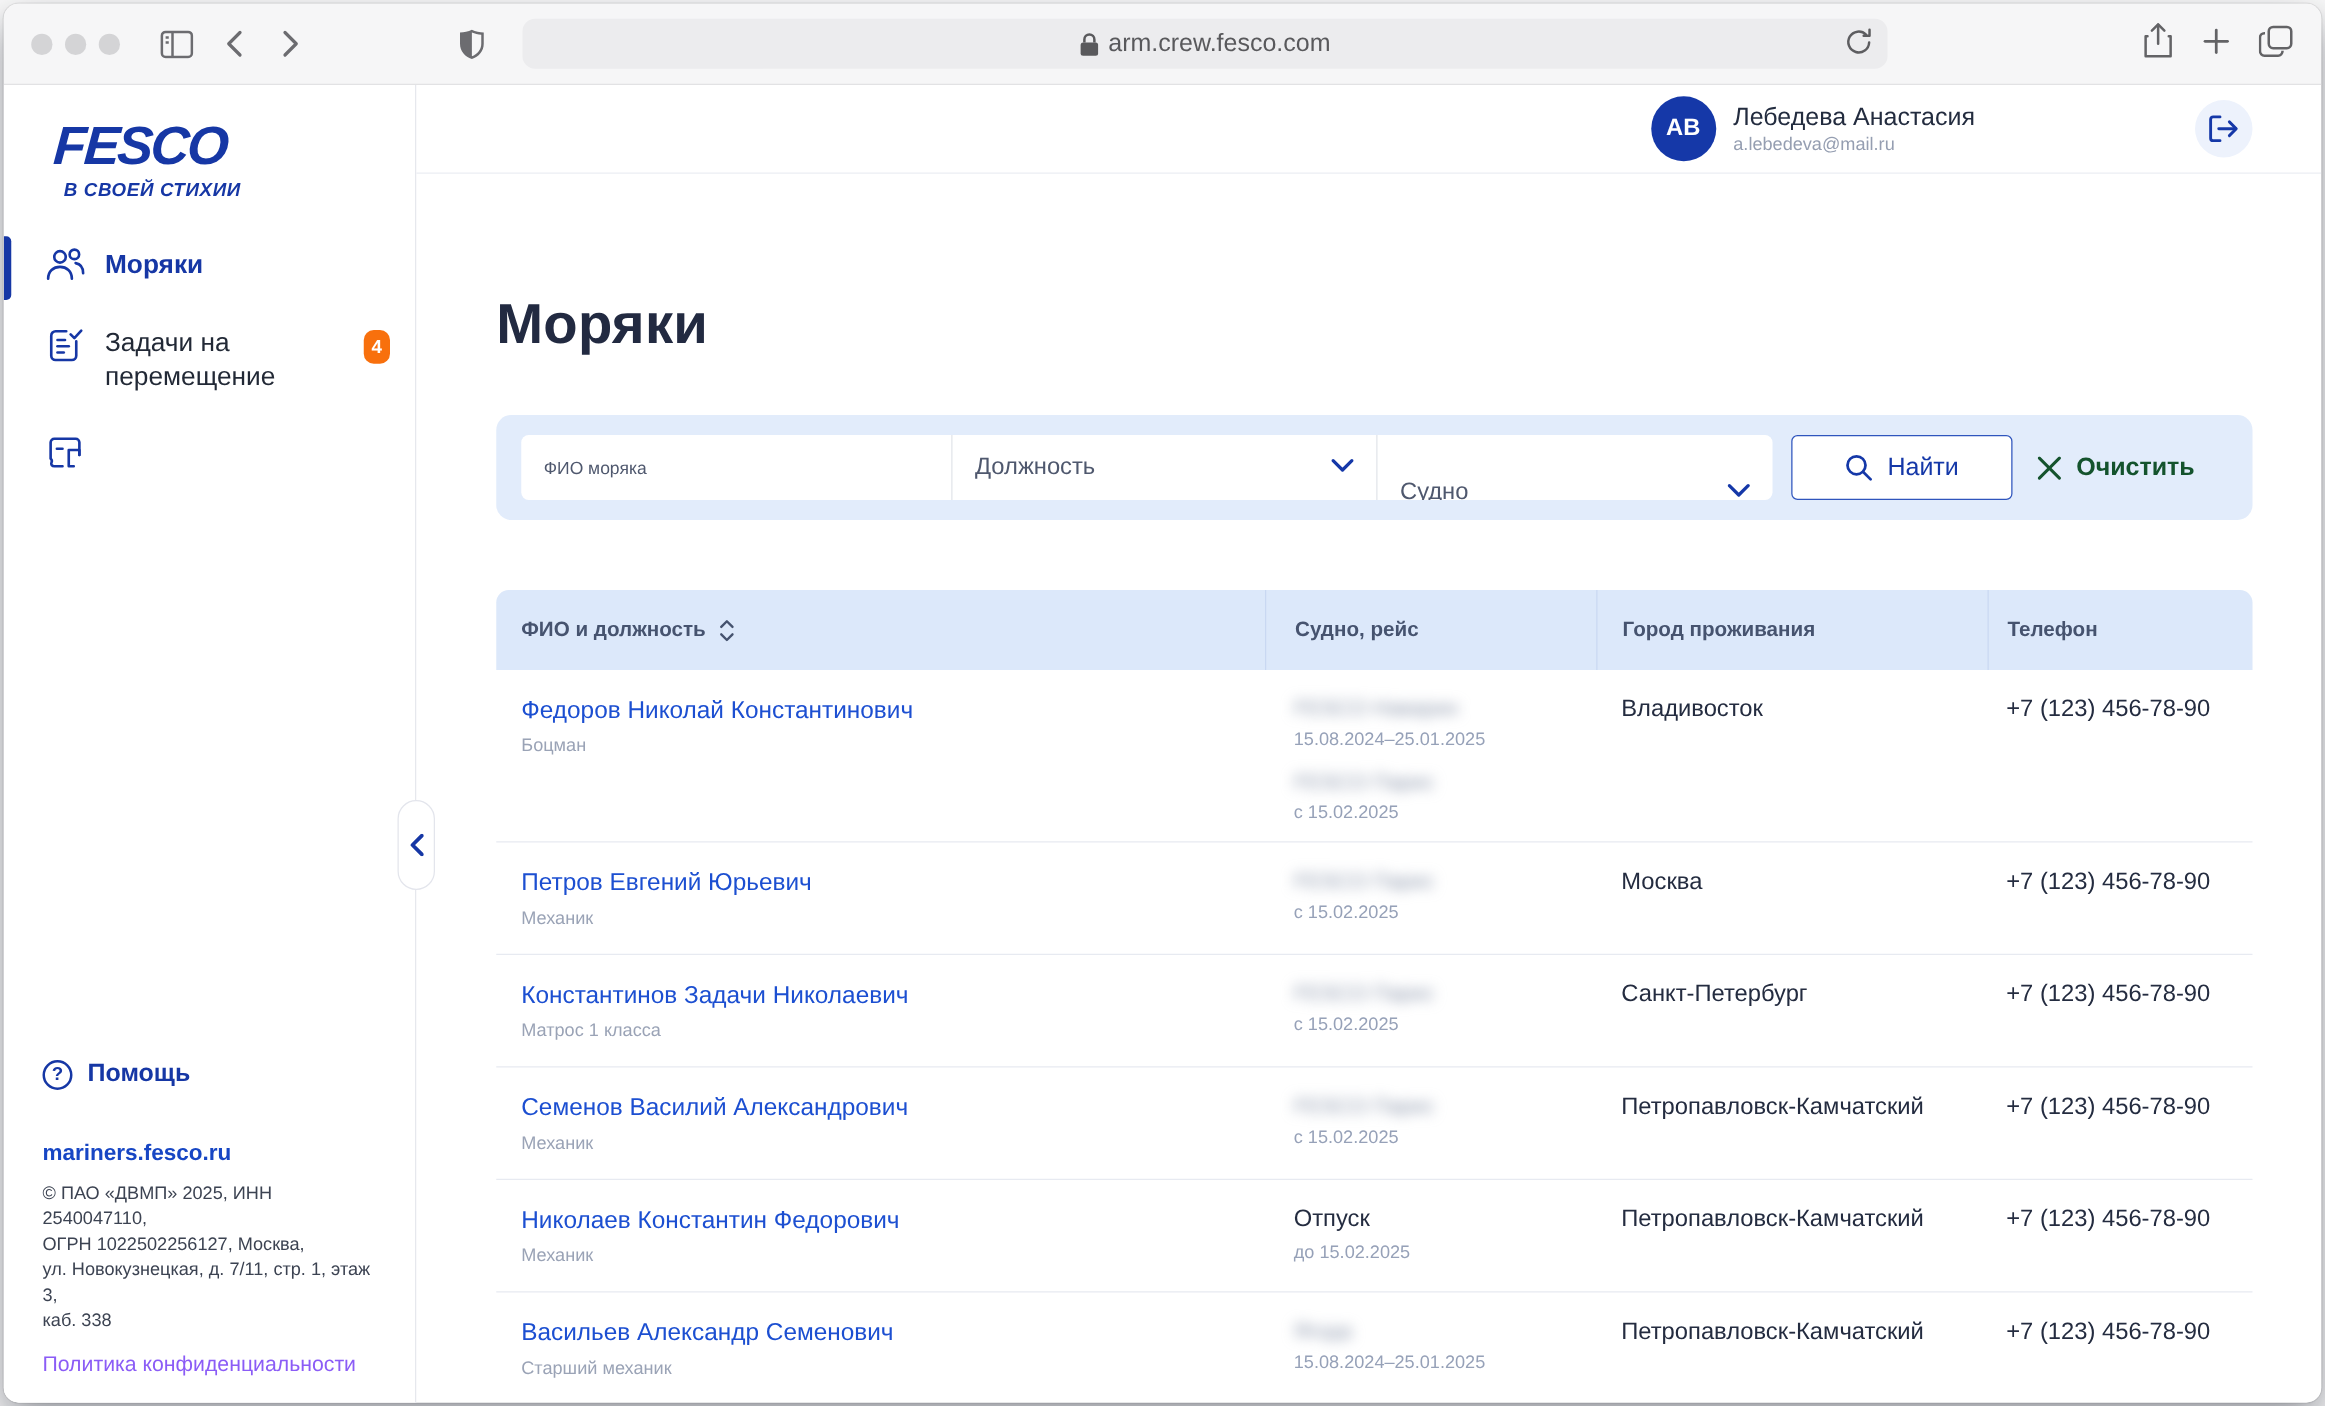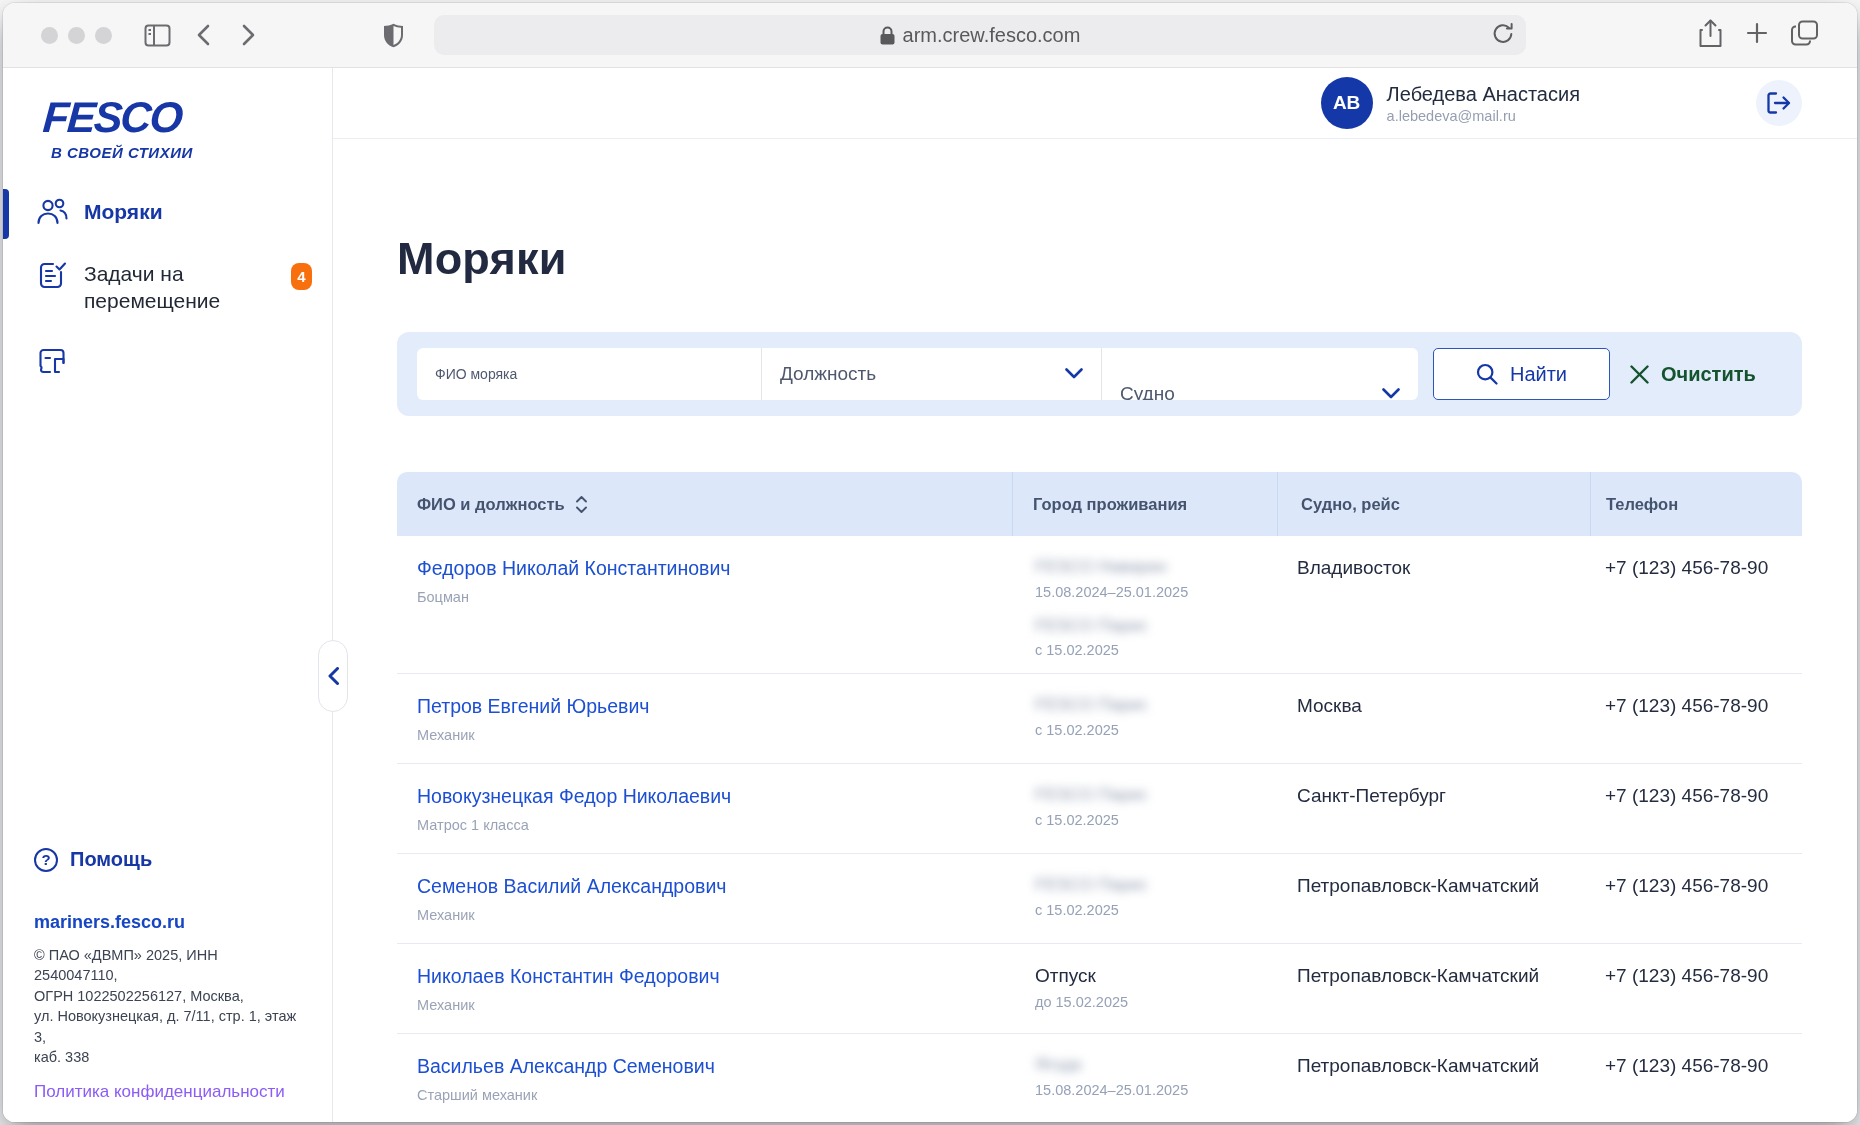--- a/index.html
+++ b/index.html
@@ -5,21 +5,21 @@
   * { margin:0; padding:0; box-sizing:border-box; }
   html,body { width:1860px; height:1125px; overflow:hidden; background:#fbfbfb;
               font-family:"Liberation Sans","DejaVu Sans",sans-serif; }
 
   
   .window { position:absolute; inset:3px; border-radius:12px; overflow:hidden; background:#fff;
             box-shadow:0 0 0 1px rgba(0,0,0,.07), 0 14px 34px rgba(20,25,40,.45); }
 
   
   .chrome { height:65px; background:#f6f6f7; border-bottom:1px solid #e2e2e4;
-            display:flex; align-items:center; padding:0 38px; }
+            display:flex; align-items:center; padding:0 22px; }
   .lights { display:flex; gap:10px; margin-right:28px; }
   .light { width:17px; height:17px; border-radius:50%; background:#d4d4d6; }
   .chrome-btn { display:flex; align-items:center; justify-content:center; width:34px; height:34px;
                 margin-right:12px; color:#6c6c70; }
   .chrome-btn svg { display:block; }
   .url-pill { flex:0 0 1092px; margin:0 14px 0 12px; height:40px; background:#ececee; border-radius:10px;
               display:flex; align-items:center; justify-content:center; position:relative; }
   .url-text { color:#59595c; font-size:20px; display:flex; align-items:center; gap:8px; }
   .reload { position:absolute; right:10px; top:7px; color:#5d5d60; }
   .chrome-right { display:flex; align-items:center; gap:22px; margin-left:auto; color:#636366; }
@@ -322,22 +322,22 @@
           <div class="thead">
             <div class="th">
               <span>ФИО и должность</span>
               <span class="sort-icon">
                 <svg width="13" height="19" viewBox="0 0 13 19" fill="none" stroke="currentColor" stroke-width="1.9" stroke-linecap="round" stroke-linejoin="round">
                     <path d="M2 6.5 L6.5 2 L11 6.5"></path>
                     <path d="M2 12.5 L6.5 17 L11 12.5"></path>
                   </svg>
               </span>
             </div>
+            <div class="th th-ship">Судно, рейс</div>
             <div class="th">Город проживания</div>
-            <div class="th th-ship">Судно, рейс</div>
             <div class="th th-phone">Телефон</div>
           </div>
           <div id="tbody">
   <div class="trow tall">
     <div class="cell c-name">
       <a class="name">Федоров Николай Константинович</a>
       <div class="pos">Боцман</div>
     </div>
     <div class="cell c-ship">
                   <div class="assign">
@@ -363,21 +363,21 @@
                     <div class="ship blurred">FESCO Парис</div>
                     <div class="period">с 15.02.2025</div>
                   </div>
                 </div>
     <div class="cell c-city">Москва</div>
     <div class="cell c-phone">+7 (123) 456-78-90</div>
   </div>
 
   <div class="trow">
     <div class="cell c-name">
-      <a class="name">Новокузнецкая Федор Николаевич</a>
+      <a class="name">Константинов Задачи Николаевич</a>
       <div class="pos">Матрос 1 класса</div>
     </div>
     <div class="cell c-ship">
                   <div class="assign">
                     <div class="ship blurred">FESCO Парис</div>
                     <div class="period">с 15.02.2025</div>
                   </div>
                 </div>
     <div class="cell c-city">Санкт-Петербург</div>
     <div class="cell c-phone">+7 (123) 456-78-90</div>

